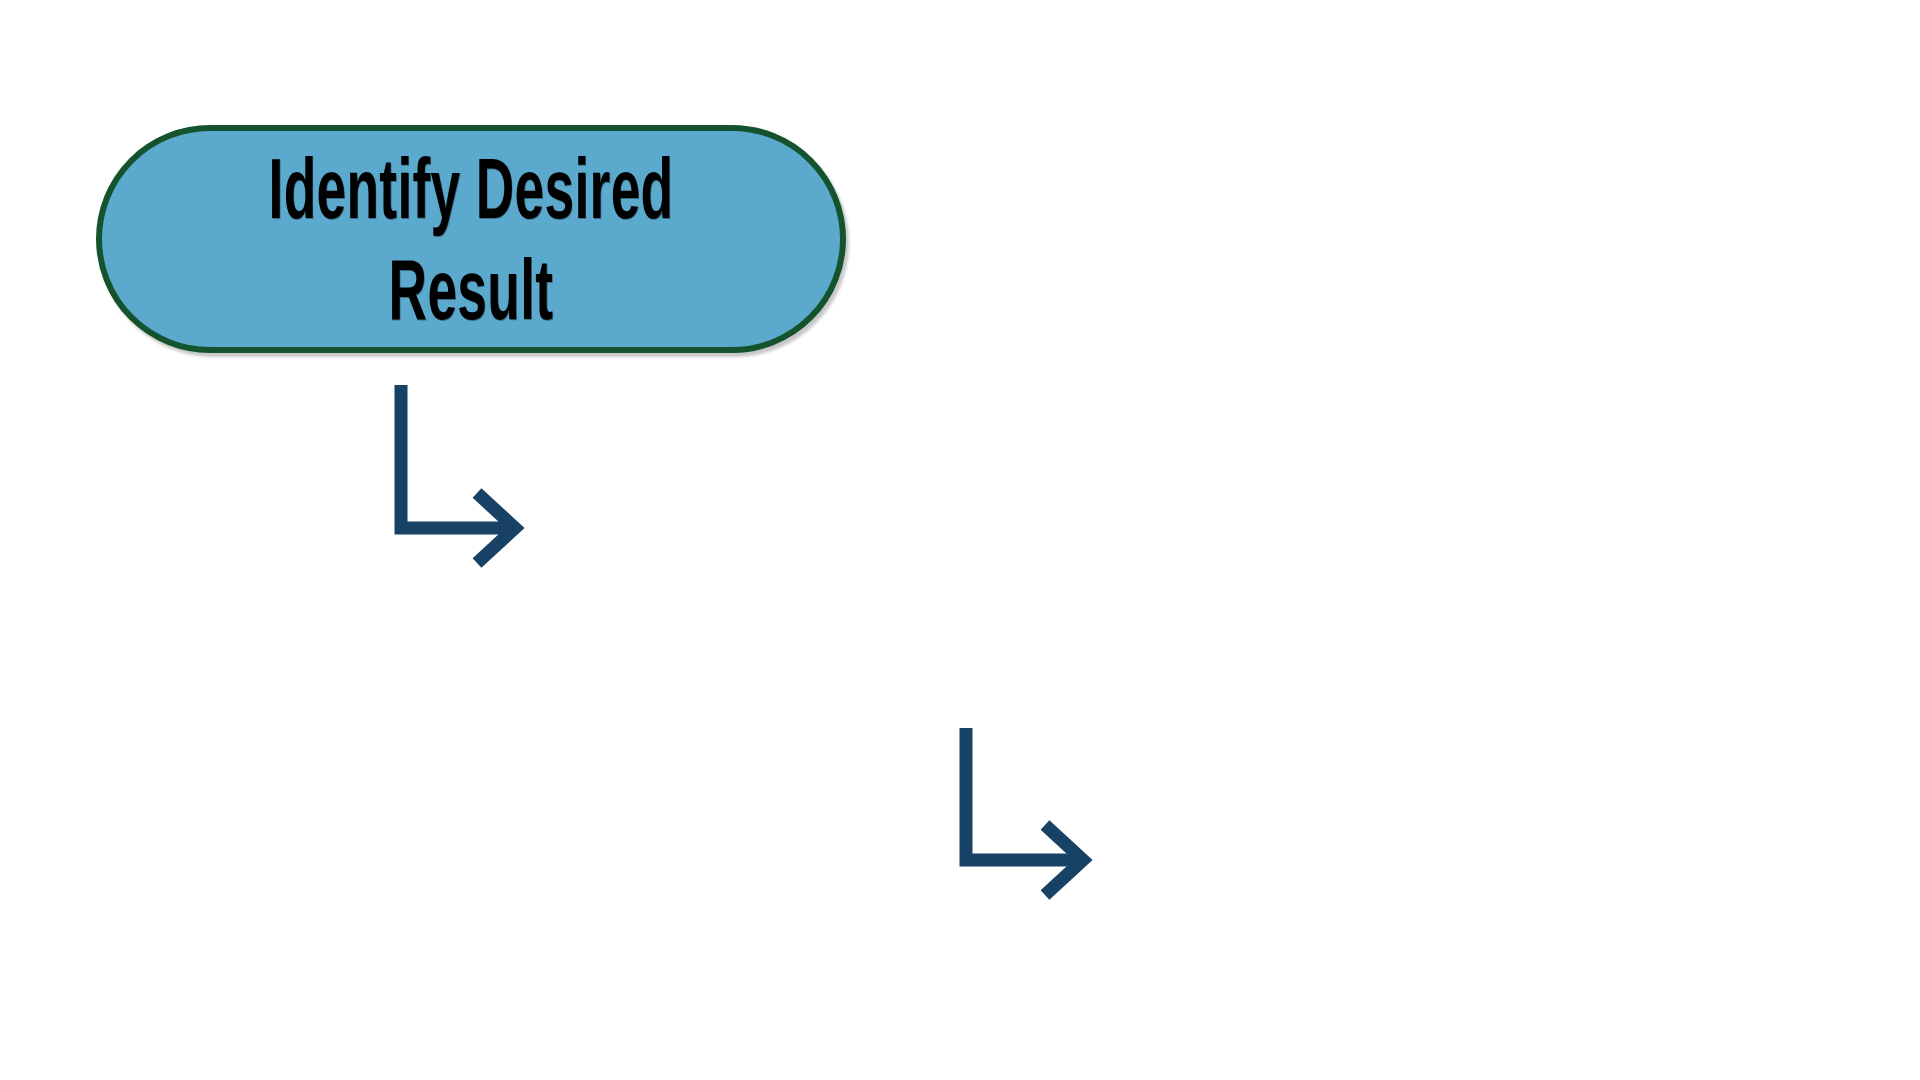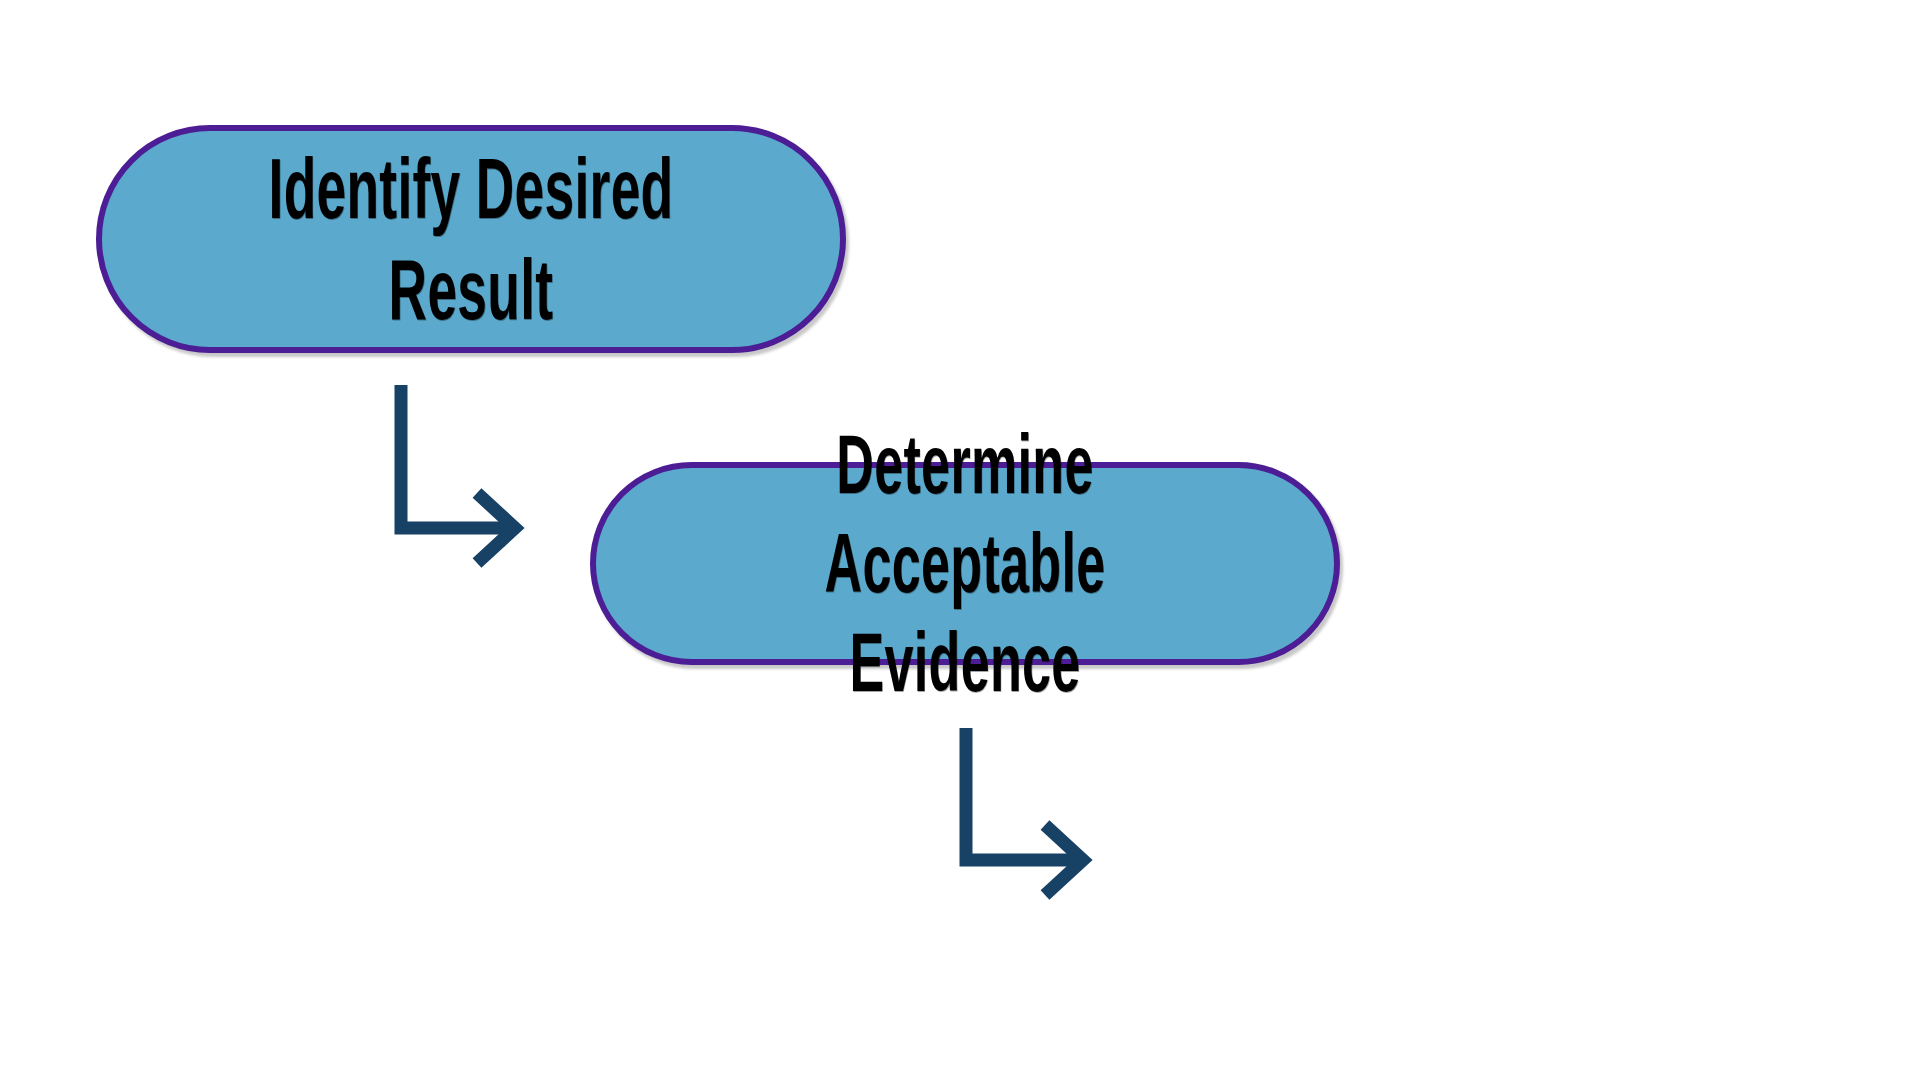--- a/index.html
+++ b/index.html
@@ -16,21 +16,21 @@
     height: 1080px;
     background: #FFFFFF;
     font-family: "Liberation Sans", "DejaVu Sans", sans-serif;
   }
 
   
   .node {
     position: absolute;
     box-sizing: border-box;
     background: #5BA9CD;
-    border: 6px solid #4c1d95;
+    border: 6px solid #14532d;
     border-radius: 999px;
     display: flex;
     align-items: center;
     justify-content: flex-start;
     text-align: center;
     box-shadow: 3px 4px 3px rgba(0,0,0,0.22);
   }
   .node-label {
     color: #000000;
     font-weight: 700;
@@ -67,23 +67,20 @@
 
   <div class="node" id="node-1">
     <span class="node-label">Identify Desired Result</span>
   </div>
 
   <svg class="connector" id="connector-1" viewBox="0 0 240 210" width="240" height="210">
     <path d="M 41 25 L 41 168 L 152 168" fill="none" stroke="#174266" stroke-width="13" stroke-linecap="butt" stroke-linejoin="miter"></path>
     <path d="M 117 133 L 155 168 L 117 203" fill="none" stroke="#174266" stroke-width="13" stroke-linecap="butt" stroke-linejoin="miter"></path>
   </svg>
 
-  <div class="node" id="node-2">
-    <span class="node-label">Determine Acceptable Evidence</span>
-  </div>
 
   <svg class="connector" id="connector-2" viewBox="0 0 240 200" width="240" height="200">
     <path d="M 36 23 L 36 155 L 150 155" fill="none" stroke="#174266" stroke-width="13" stroke-linecap="butt" stroke-linejoin="miter"></path>
     <path d="M 115 120 L 153 155 L 115 190" fill="none" stroke="#174266" stroke-width="13" stroke-linecap="butt" stroke-linejoin="miter"></path>
   </svg>
 
 
 </div>
 
 </body></html>

